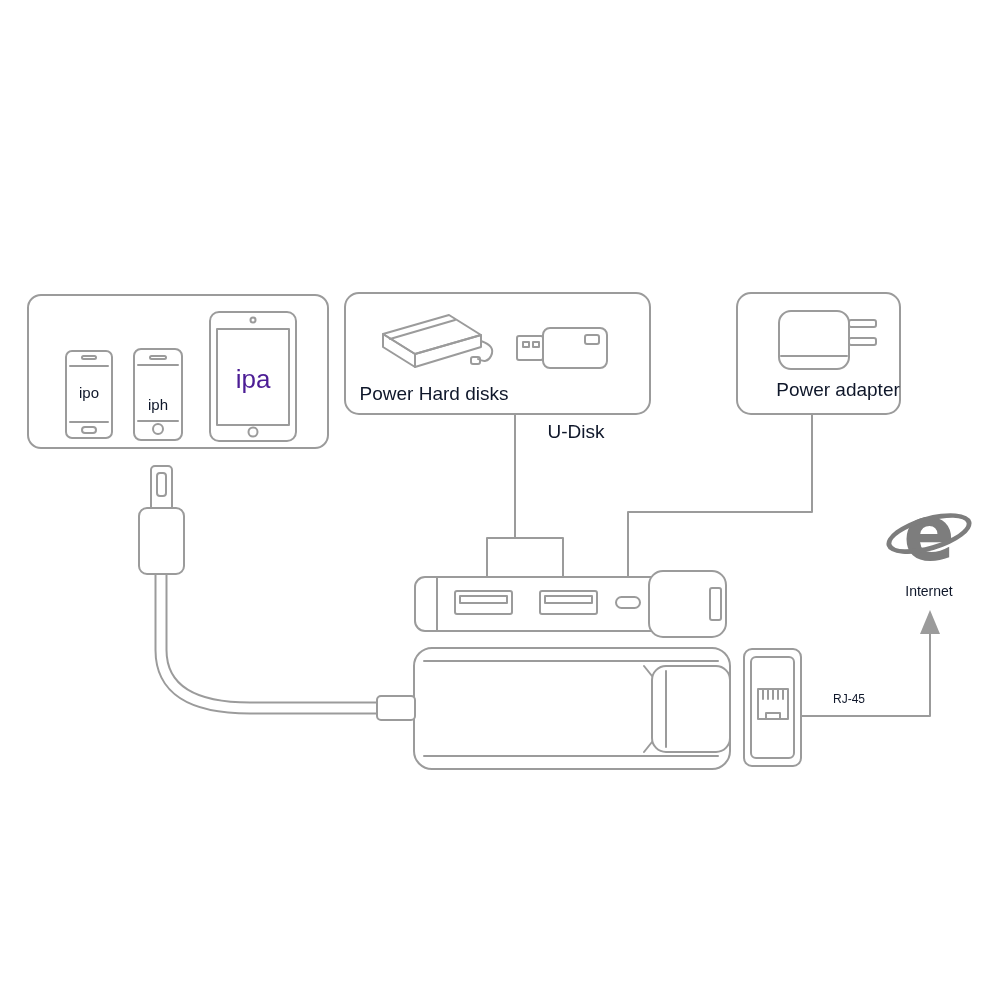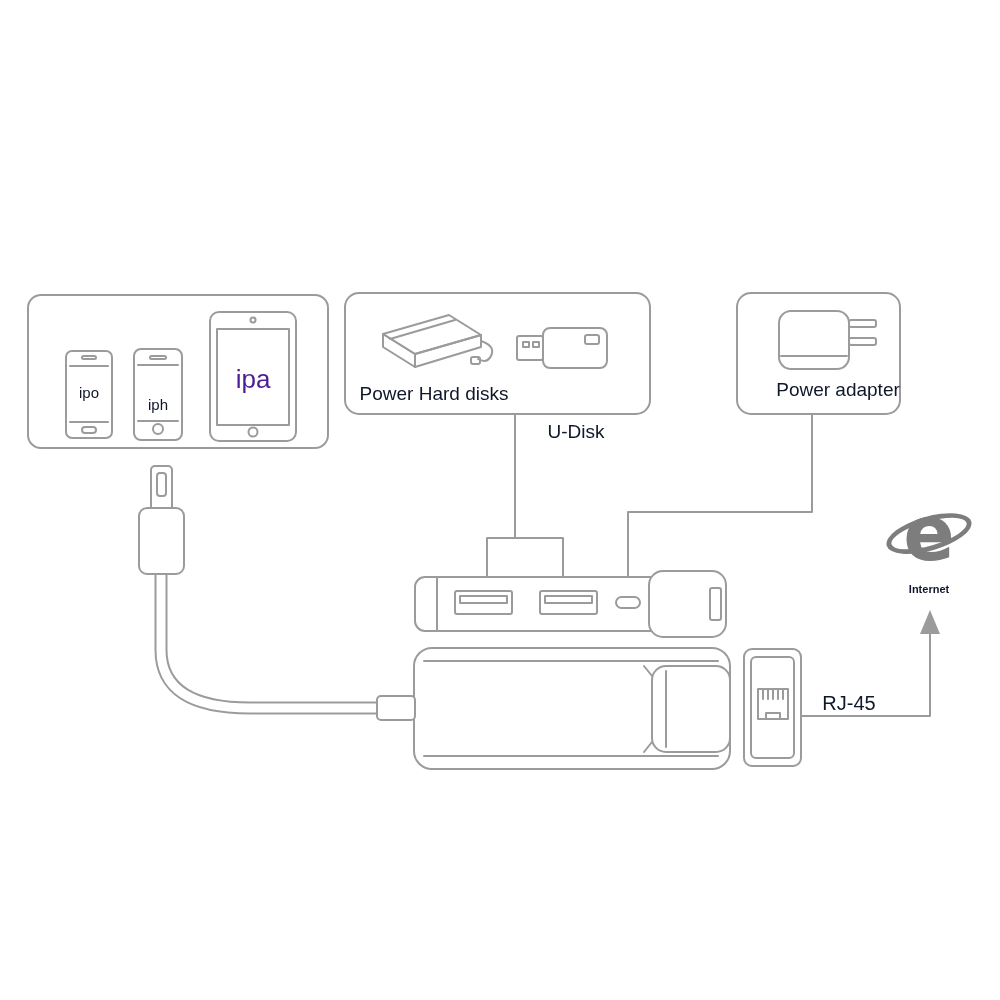--- a/index.html
+++ b/index.html
@@ -4,22 +4,22 @@
 <style>
   html,body{margin:0;padding:0;background:#fff;}
   #stage{position:relative;width:1000px;height:1000px;background:#fff;overflow:hidden;
          font-family:"Liberation Sans",sans-serif;}
   #art{position:absolute;left:0;top:0;}
   .label{position:absolute;transform:translateX(-50%);color:#0f172a;white-space:nowrap;
          font-family:"Liberation Sans",sans-serif;}
   .lbl-sm{font-size:15px;}
   .lbl-md{font-size:19px;}
   .lbl-ipa{font-size:26px;color:#4c1d95;}
-  .lbl-net{font-size:11px;font-weight:bold;}
-  .lbl-rj{font-size:20px;text-align:right;}
+  .lbl-net{font-size:14px;}
+  .lbl-rj{font-size:12px;text-align:right;}
   .ie-logo{position:absolute;left:929px;top:537px;transform:translate(-50%,-50%);
            width:90px;height:90px;pointer-events:none;}
   .ie-e{position:absolute;left:50%;top:50%;transform:translate(-50%,-54%);
         font-family:"DejaVu Sans",sans-serif;font-weight:bold;font-size:76px;
         color:#7d7d7d;line-height:1;}
   .ie-ring{position:absolute;left:50%;top:50%;width:78px;height:24px;
            border:5px solid #7d7d7d;border-radius:50%;
            transform:translate(-50%,-60%) rotate(-16deg);}
 </style>
 </head>

